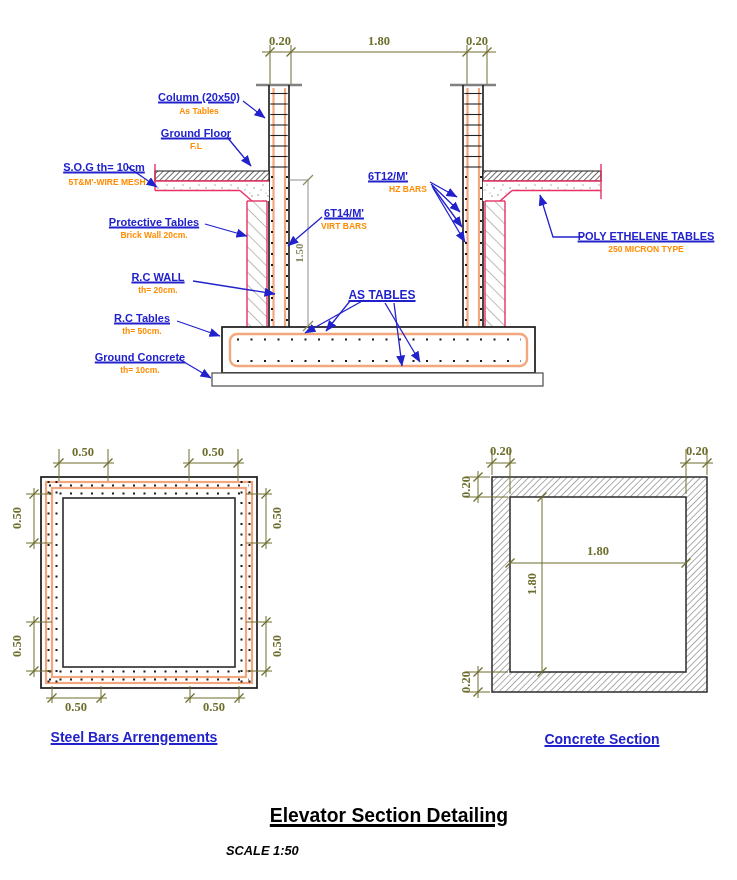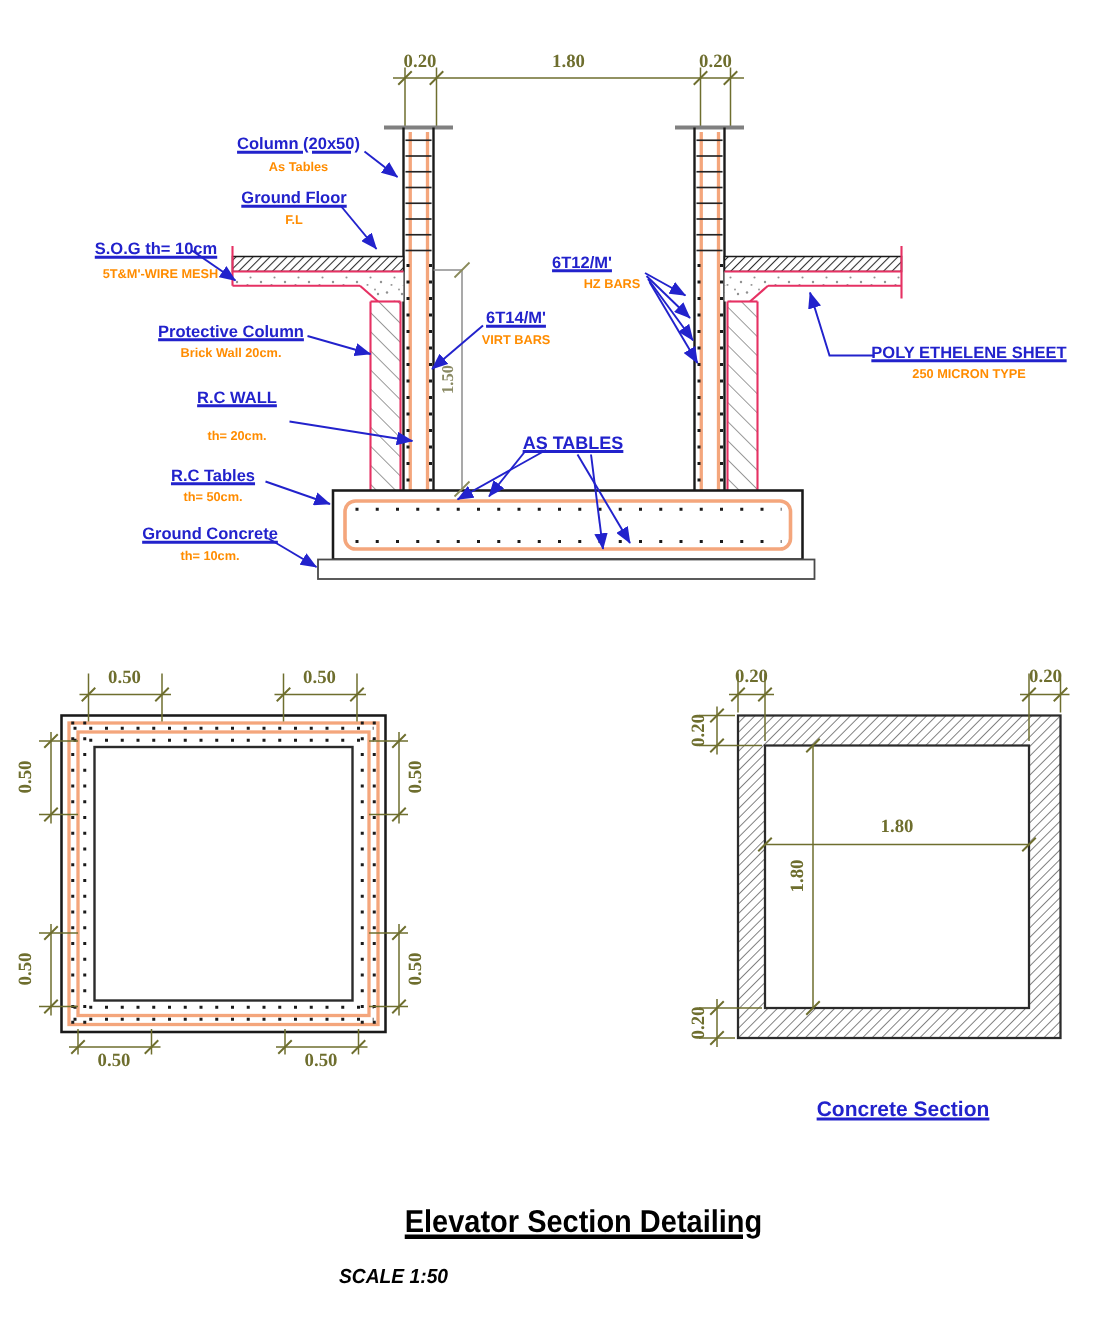--- a/index.html
+++ b/index.html
@@ -296,56 +296,57 @@
 
 <div class="lbl lbl-t" style="left:199px;top:97px">Column (20x50)</div>
 <div class="lbl-s" style="left:199px;top:111px">As Tables</div>
 
 <div class="lbl lbl-t" style="left:196px;top:133px">Ground Floor</div>
 <div class="lbl-s" style="left:196px;top:146px">F.L</div>
 
 <div class="lbl lbl-t" style="left:104px;top:167px">S.O.G th= 10cm</div>
 <div class="lbl-s" style="left:107px;top:182px">5T&amp;M'-WIRE MESH</div>
 
-<div class="lbl lbl-t" style="left:154px;top:222px">Protective Column</div>
+<div class="lbl lbl-t" style="left:154px;top:222px">Protective Tables</div>
 <div class="lbl-s" style="left:154px;top:235px">Brick Wall 20cm.</div>
 
-<div class="lbl lbl-t" style="left:158px;top:266px">R.C WALL</div>
+<div class="lbl lbl-t" style="left:158px;top:277px">R.C WALL</div>
 <div class="lbl-s" style="left:158px;top:290px">th= 20cm.</div>
 
 <div class="lbl lbl-t" style="left:142px;top:318px">R.C Tables</div>
 <div class="lbl-s" style="left:142px;top:331px">th= 50cm.</div>
 
 <div class="lbl lbl-t" style="left:140px;top:357px">Ground Concrete</div>
 <div class="lbl-s" style="left:140px;top:370px">th= 10cm.</div>
 
 <div class="lbl lbl-t" style="left:344px;top:213px">6T14/M'</div>
 <div class="lbl-s" style="left:344px;top:226px">VIRT BARS</div>
 
 <div class="lbl lbl-t" style="left:388px;top:176px">6T12/M'</div>
 <div class="lbl-s" style="left:408px;top:189px">HZ BARS</div>
 
 <div class="lbl lbl-t" style="left:382px;top:295px;font-size:12px">AS TABLES</div>
 
-<div class="lbl lbl-t" style="left:646px;top:236px">POLY ETHELENE SHEET</div>
+<div class="lbl lbl-t" style="left:646px;top:236px">POLY ETHELENE TABLES</div>
 <div class="lbl-s" style="left:646px;top:249px">250 MICRON TYPE</div>
 
 <div class="dim" style="left:83px;top:452px">0.50</div>
 <div class="dim" style="left:213px;top:452px">0.50</div>
 <div class="dim" style="left:76px;top:707px">0.50</div>
 <div class="dim" style="left:214px;top:707px">0.50</div>
 <div class="dim rot" style="left:17px;top:518px">0.50</div>
 <div class="dim rot" style="left:17px;top:646px">0.50</div>
 <div class="dim rot" style="left:277px;top:518px">0.50</div>
 <div class="dim rot" style="left:277px;top:646px">0.50</div>
 
 <div class="dim" style="left:501px;top:451px">0.20</div>
 <div class="dim" style="left:697px;top:451px">0.20</div>
 <div class="dim rot" style="left:466px;top:487px">0.20</div>
 <div class="dim rot" style="left:466px;top:682px">0.20</div>
 <div class="dim" style="left:598px;top:551px">1.80</div>
 <div class="dim rot" style="left:532px;top:584px">1.80</div>
 
+<div class="plan-title" style="left:134px;top:737px">Steel Bars Arrengements</div>
 <div class="plan-title" style="left:602px;top:739px">Concrete Section</div>
 <div class="main-title" style="left:389px;top:815px">Elevator Section Detailing</div>
 <div class="scale-note" style="left:226px;top:843px">SCALE 1:50</div>
 
 </div>
 
 </body></html>

